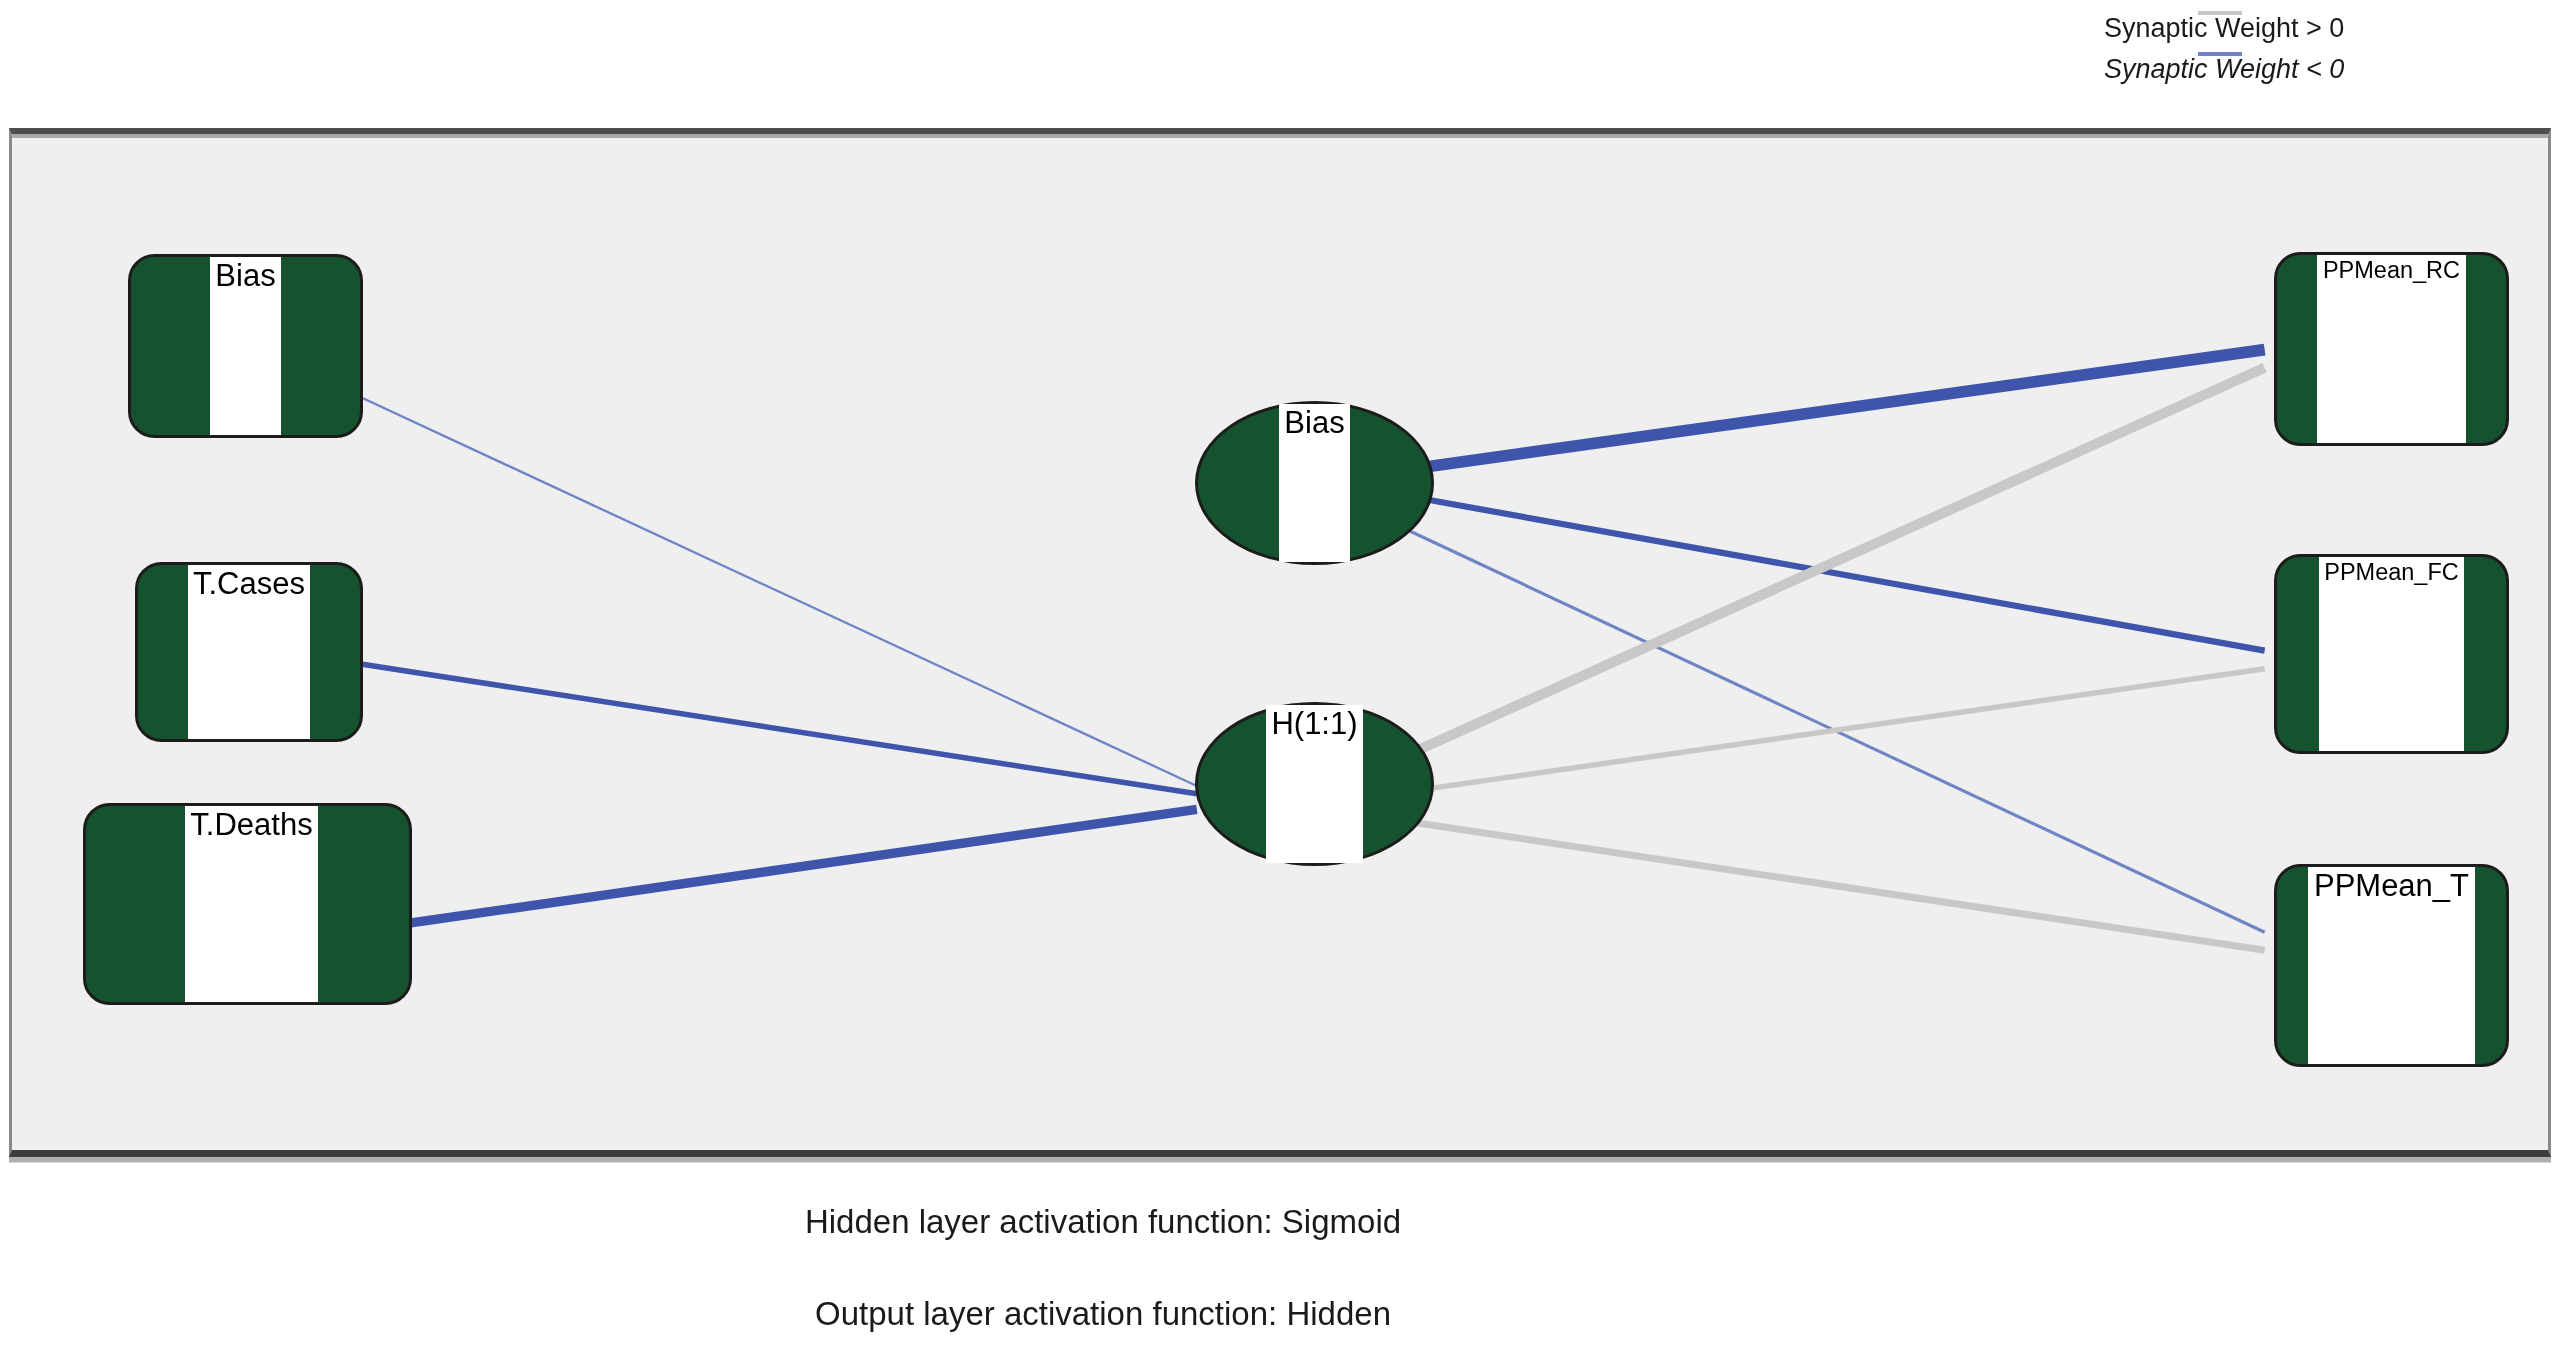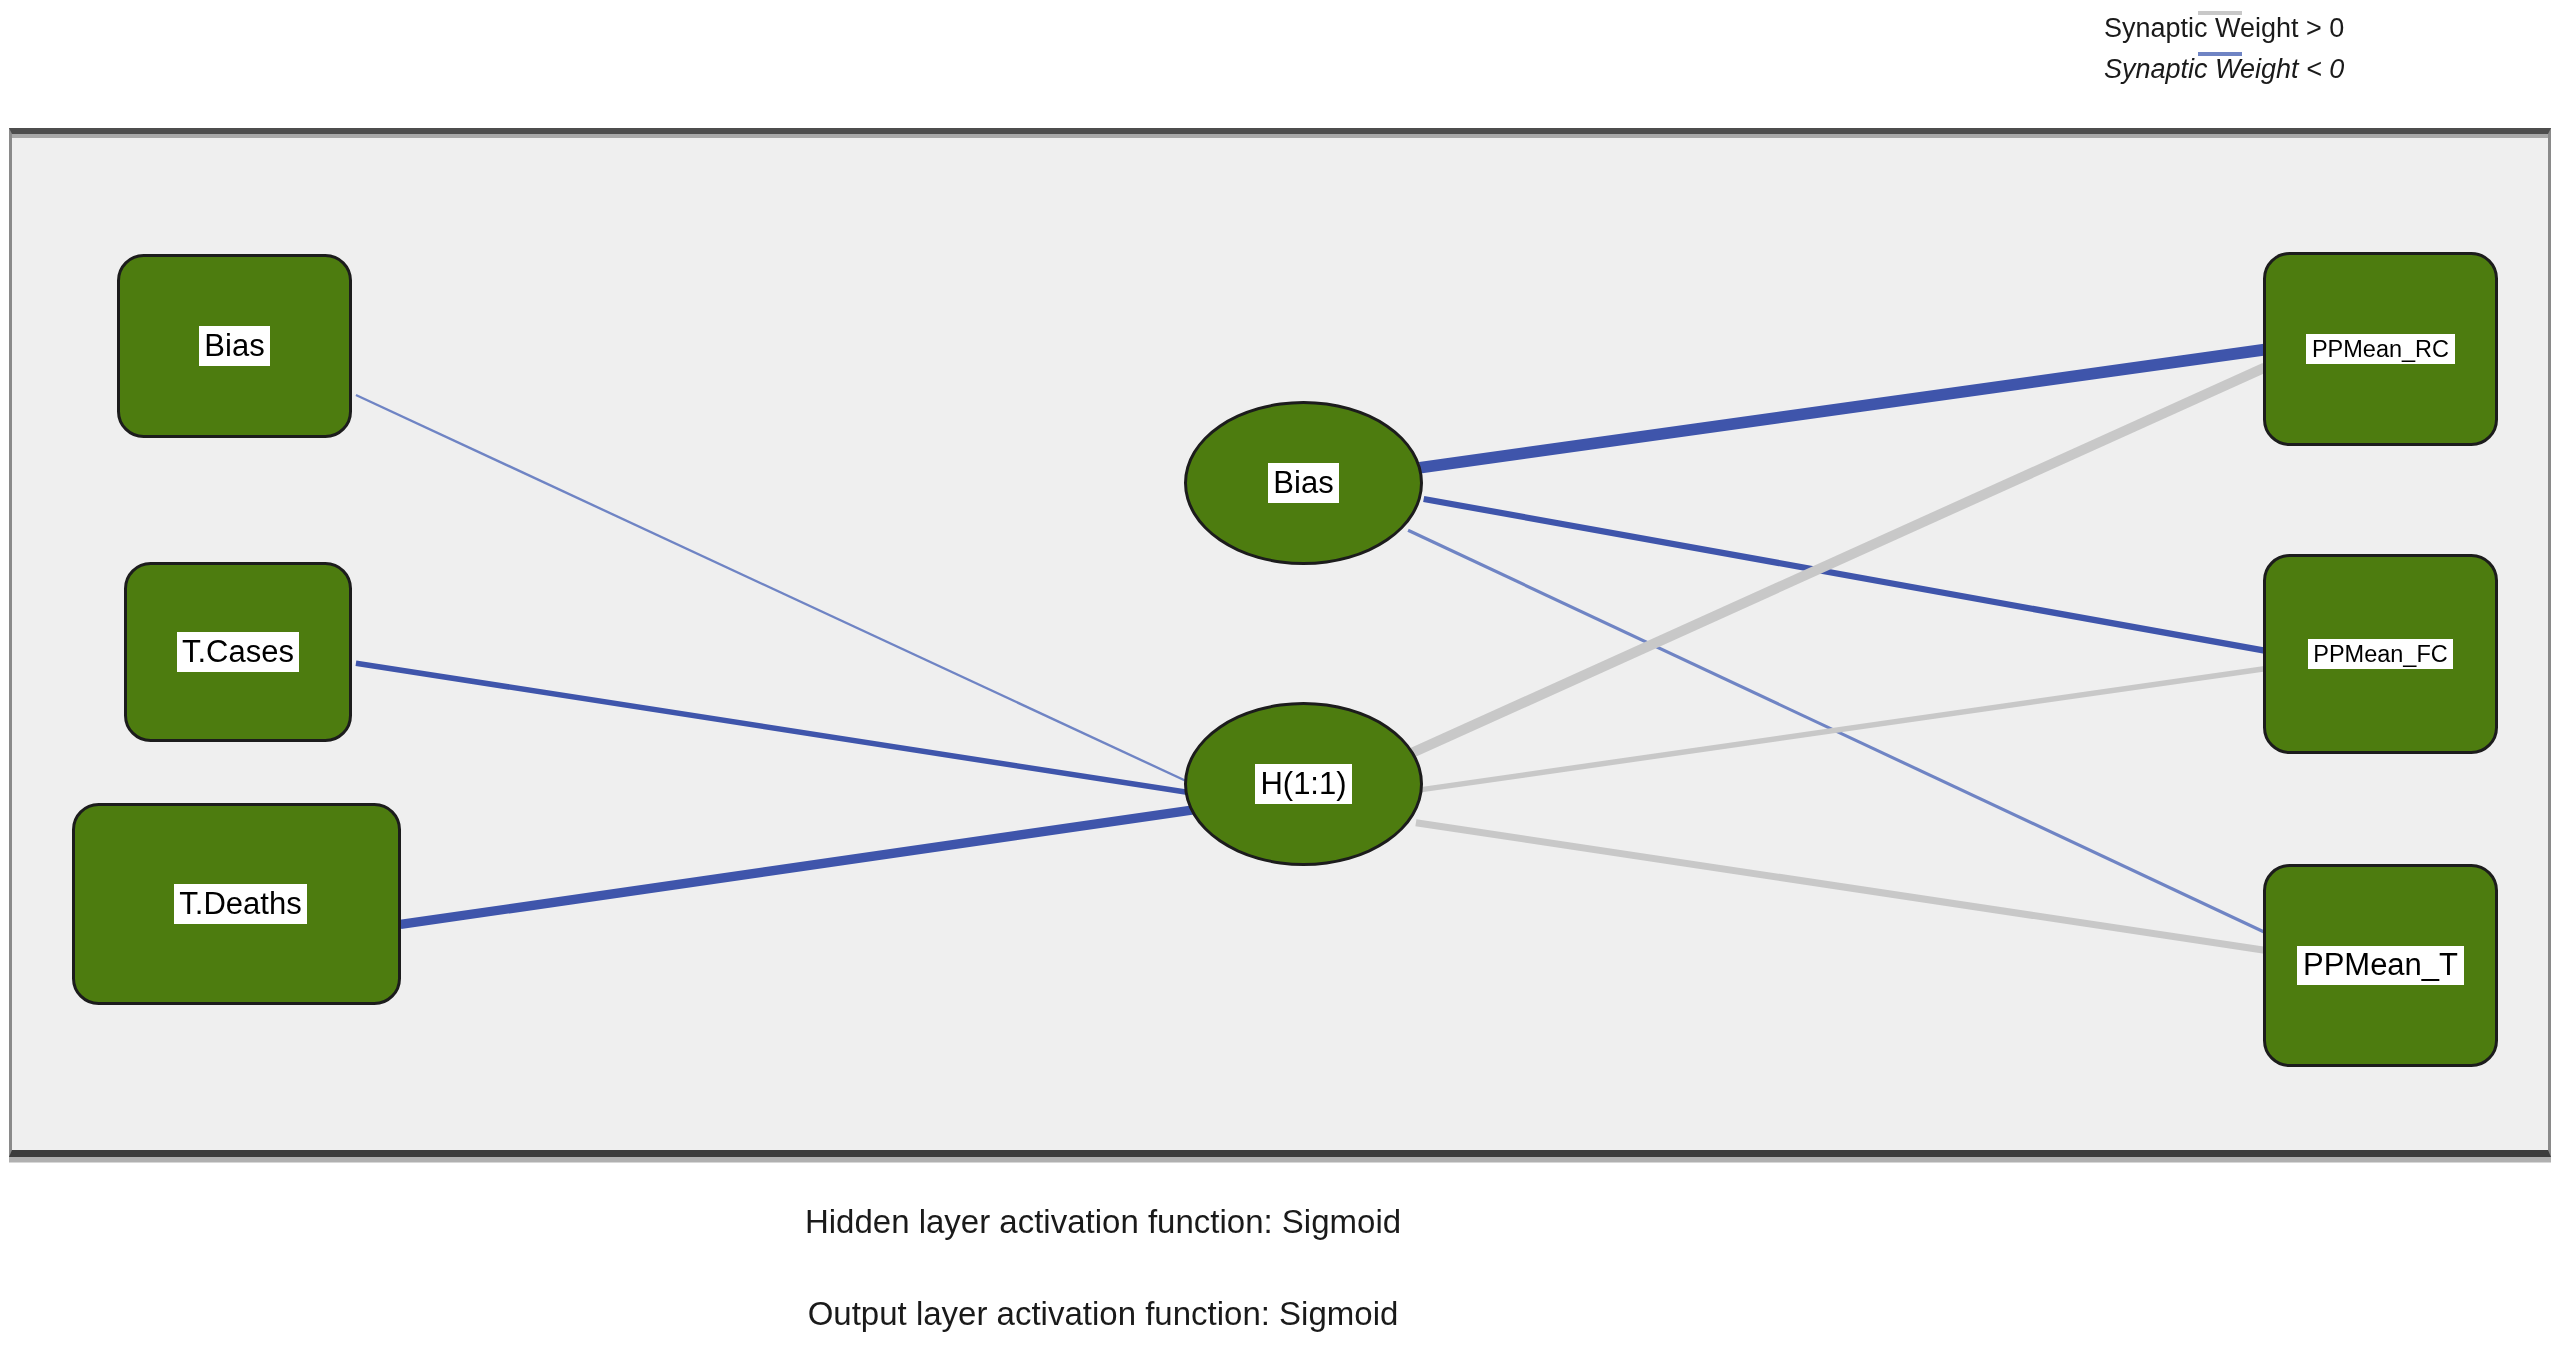--- a/index.html
+++ b/index.html
@@ -75,26 +75,26 @@
     left: 0;
     top: 0;
     width: 2576px;
     height: 1371px;
     pointer-events: none;
   }
 
   
   .node {
     position: absolute;
-    background: #4d7c0f;
+    background: #14532d;
     border: 3.1px solid #1c1c1c;
     box-sizing: border-box;
     display: flex;
-    align-items: center;
     justify-content: center;
+    margin-left: 11px;
   }
   .node.rect { border-radius: 26.6px; }
   .node.ellipse { border-radius: 50%; }
   .node-label {
     background: #ffffff;
     color: #000000;
     line-height: 1.12;
     padding: 2.3px 5.5px;
     white-space: nowrap;
   }
@@ -171,14 +171,14 @@
 
 <div class="node rect" style="left:2263px; top:554px; width:235px; height:200px;">
   <span class="node-label fs-small">PPMean_FC</span>
 </div>
 
 <div class="node rect" style="left:2263px; top:864px; width:235px; height:203px;">
   <span class="node-label fs-big">PPMean_T</span>
 </div>
 
 <div class="caption" id="caption-hidden">Hidden layer activation function: Sigmoid</div>
-<div class="caption" id="caption-output">Output layer activation function: Sigmoid</div>
+<div class="caption" id="caption-output">Output layer activation function: Hidden</div>
 
 
 </body></html>

